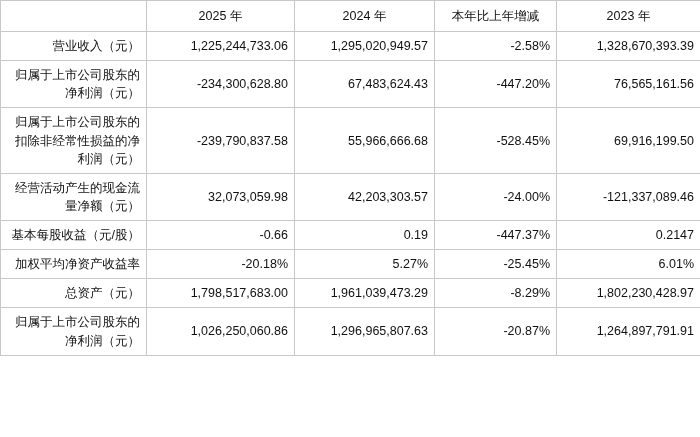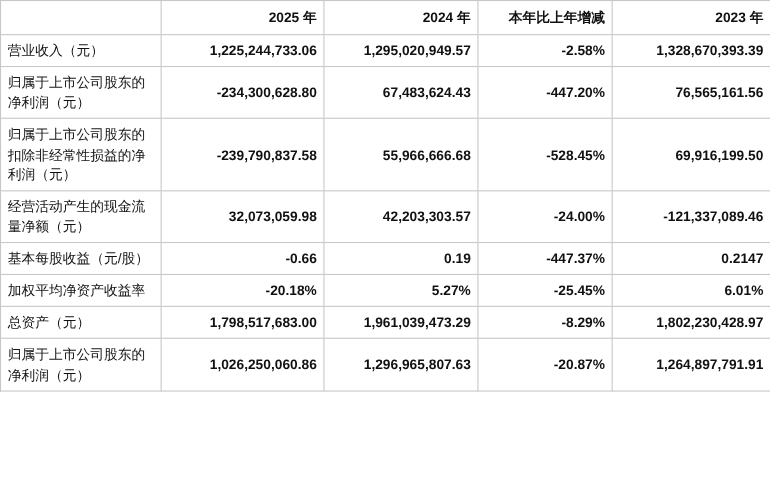--- a/index.html
+++ b/index.html
@@ -28,31 +28,31 @@
     background: #ffffff;
   }
   
   col.c0 { width: 146px; }
   col.c1 { width: 148px; }
   col.c2 { width: 140px; }
   col.c3 { width: 122px; }
   col.c4 { width: 144px; }
 
   td.label {
-    text-align: left;
+    text-align: right;
     background: #ffffff;
     margin-left: 24px;
   }
   td.num {
     text-align: right;
-    font-weight: bold;
+    font-weight: normal;
   }
   td.hdr {
-    text-align: right;
-    font-weight: bold;
+    text-align: center;
+    font-weight: normal;
     background: #ffffff;
   }
   td.blank {
     background: #ffffff;
     border-left: none;
     border-top: none;
   }
   tr.header-row td {
     height: 20px;
   }

